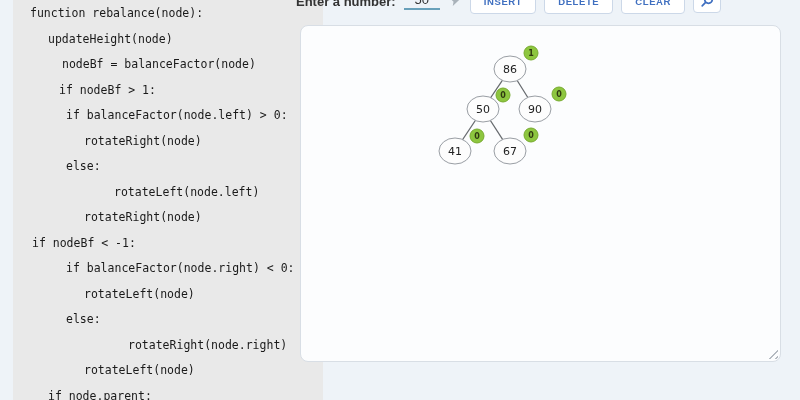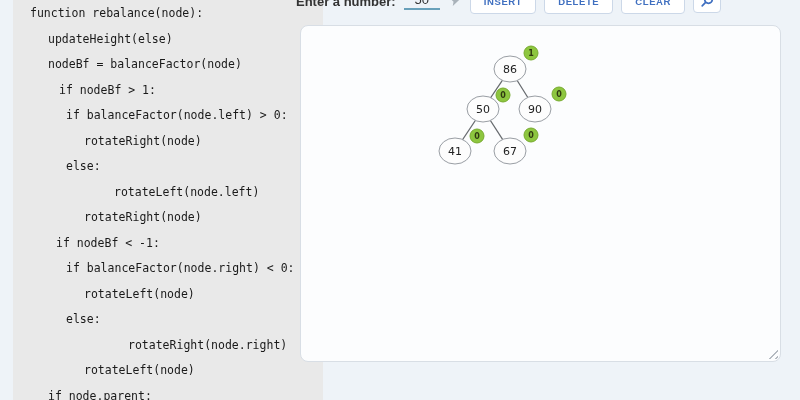--- a/index.html
+++ b/index.html
@@ -109,29 +109,29 @@
     clip-path: polygon(100% 0, 100% 100%, 0 100%);
     cursor: nwse-resize;
   }
 </style>
 </head>
 <body>
 
 <div class="code-panel">
   <div class="code-lines" id="code-lines">
       <div class="code-line" style="padding-left: 17px;">function rebalance(node):</div>
-      <div class="code-line" style="padding-left: 35px;">updateHeight(else)</div>
-      <div class="code-line" style="padding-left: 35px;">nodeBf = balanceFactor(node)</div>
+      <div class="code-line" style="padding-left: 35px;">updateHeight(node)</div>
+      <div class="code-line" style="padding-left: 49px;">nodeBf = balanceFactor(node)</div>
       <div class="code-line" style="padding-left: 46px;">if nodeBf &gt; 1:</div>
       <div class="code-line" style="padding-left: 53px;">if balanceFactor(node.left) &gt; 0:</div>
       <div class="code-line" style="padding-left: 71px;">rotateRight(node)</div>
       <div class="code-line" style="padding-left: 53px;">else:</div>
       <div class="code-line" style="padding-left: 101px;">rotateLeft(node.left)</div>
       <div class="code-line" style="padding-left: 71px;">rotateRight(node)</div>
-      <div class="code-line" style="padding-left: 43px;">if nodeBf &lt; -1:</div>
+      <div class="code-line" style="padding-left: 19px;">if nodeBf &lt; -1:</div>
       <div class="code-line" style="padding-left: 53px;">if balanceFactor(node.right) &lt; 0:</div>
       <div class="code-line" style="padding-left: 71px;">rotateLeft(node)</div>
       <div class="code-line" style="padding-left: 53px;">else:</div>
       <div class="code-line" style="padding-left: 71px; margin-left: 44px;">rotateRight(node.right)</div>
       <div class="code-line" style="padding-left: 71px;">rotateLeft(node)</div>
       <div class="code-line" style="padding-left: 35px;">if node.parent:</div>
     </div>
 </div>
 
 <div class="toolbar">

